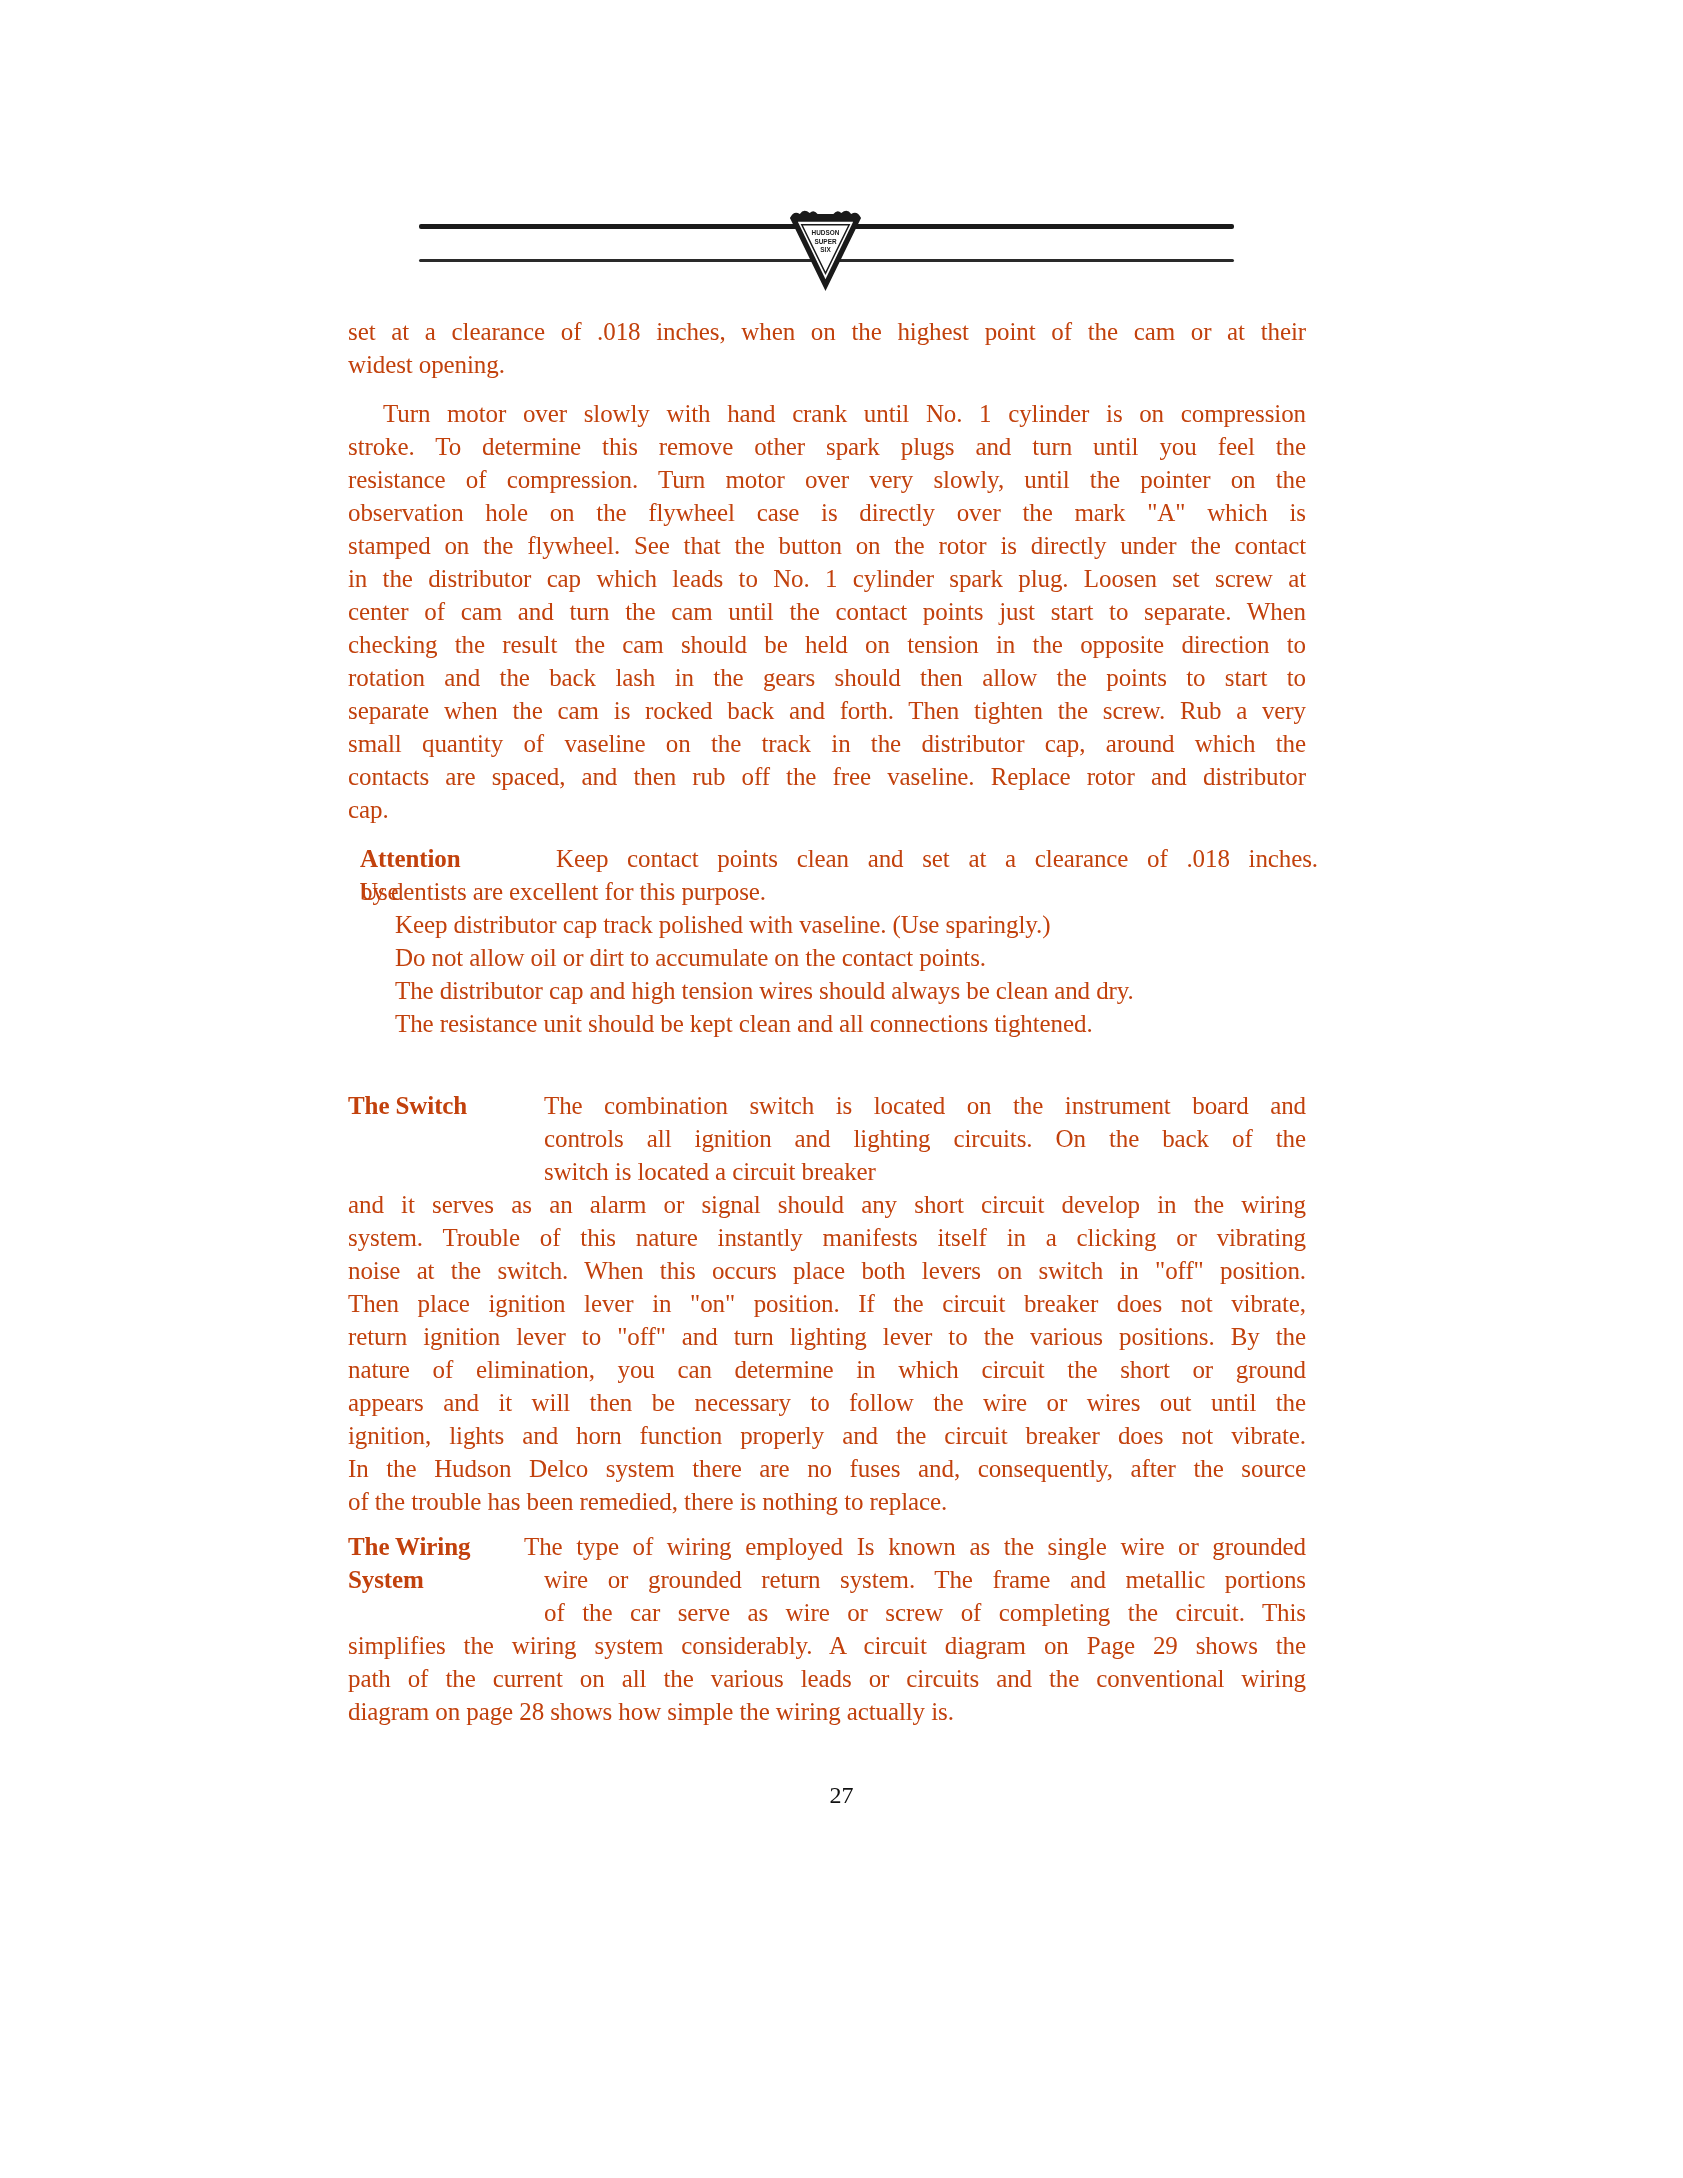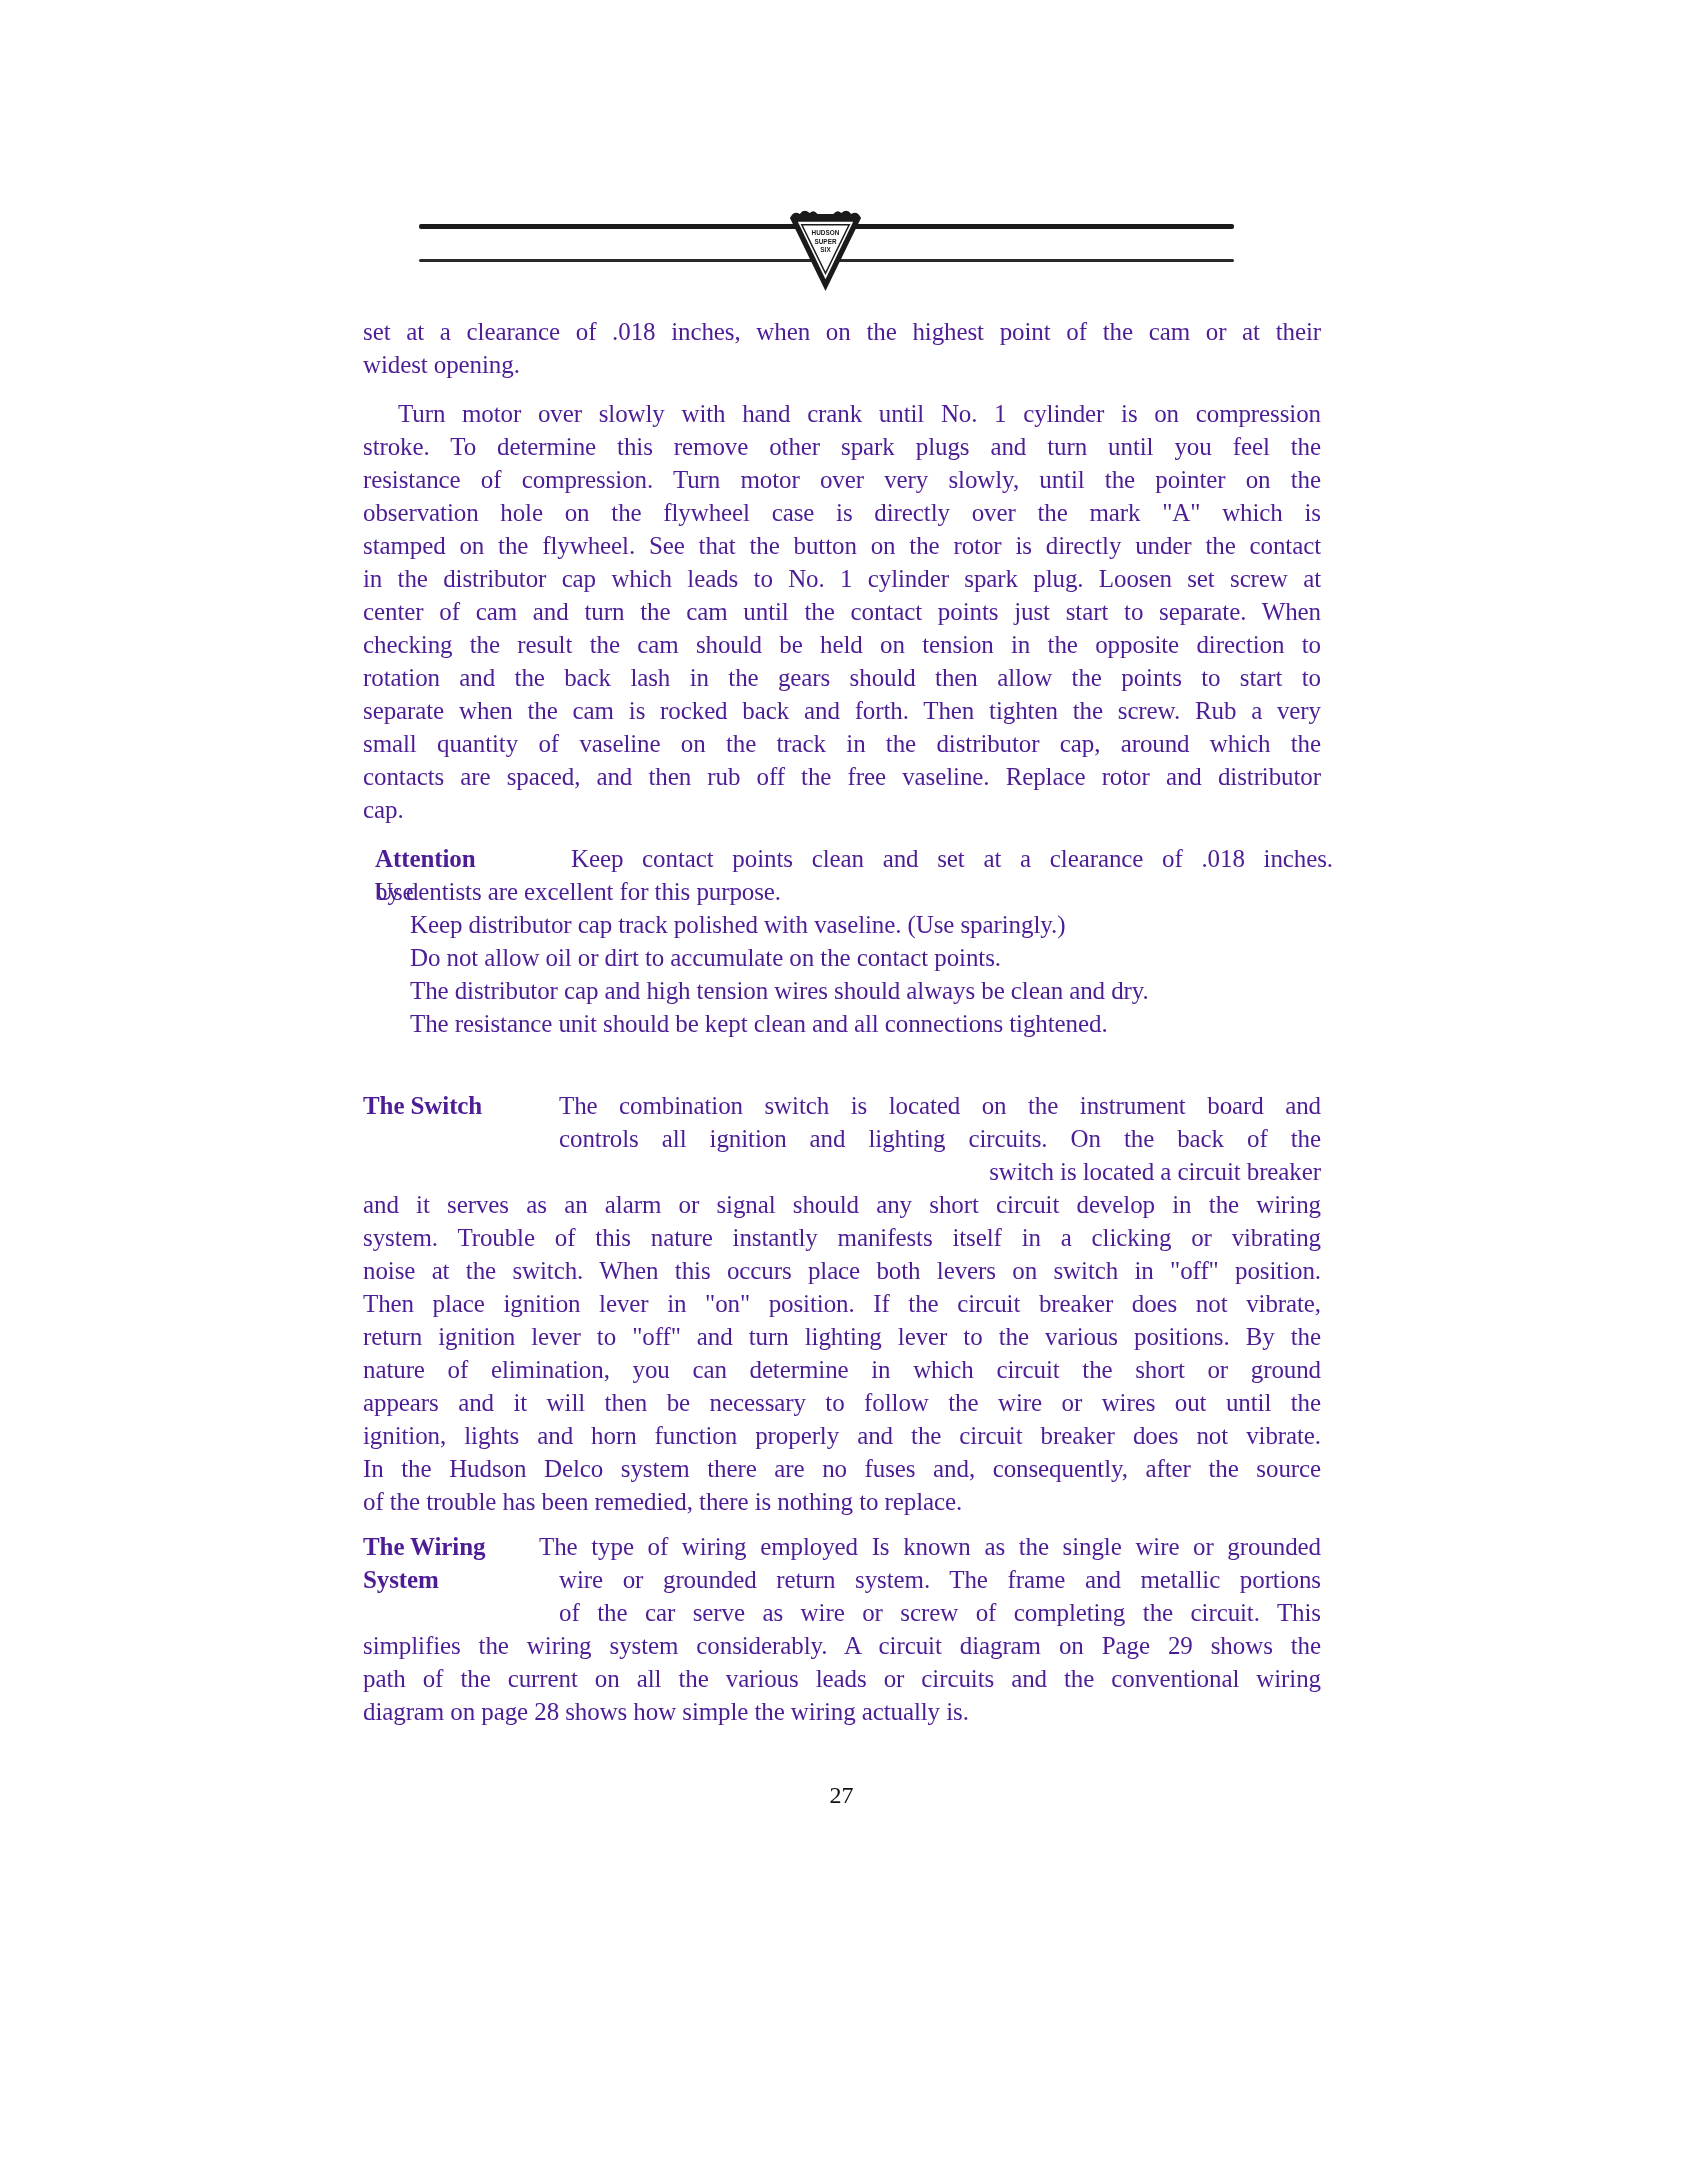--- a/index.html
+++ b/index.html
@@ -6,33 +6,33 @@
   body { width: 1683px; height: 2178px; position: relative; overflow: hidden; }
   .page { position: absolute; left: 0; top: 0; width: 1683px; height: 2178px; background: #ffffff; }
 
   .rule { position: absolute; left: 419px; width: 815px; background: #1a1a1a; border-radius: 2px; }
   .rule.top { top: 224px; height: 5px; }
   .rule.bottom { top: 259px; height: 3px; background: #2a2a2a; }
 
   .emblem { position: absolute; left: 786px; top: 208px; width: 79px; height: 85px; }
 
   .text {
-    position: absolute; left: 363px; width: 958px;
+    position: absolute; left: 348px; width: 958px;
     font-family: "Liberation Serif", "DejaVu Serif", serif;
-    font-size: 25px; line-height: 33px; color: #4c1d95;
+    font-size: 25px; line-height: 33px; color: #c2410c;
     letter-spacing: -0.1px;
   }
   .jline { display: block; text-align: justify; text-align-last: justify; }
   .noj { display: block; text-align: left; font-family: Liberation Serif, serif; }
   .ind-line { padding-left: 35px; display: block; }
 
   .row { position: relative; display: block; }
   .lbl { position: absolute; left: 0; top: 0; font-weight: bold; }
   .lbl.plain { font-weight: normal; }
-  .hang { margin-left: 196px; display: block; text-align: right; }
+  .hang { margin-left: 196px; display: block; }
 
   .pagenum {
     position: absolute; left: 0; width: 1683px; top: 1782px; text-align: center;
     font-family: "Liberation Serif", "DejaVu Serif", serif; font-size: 24px; color: #111;
   }
 </style>
 </head>
 <body>
 
 <div class="page">

